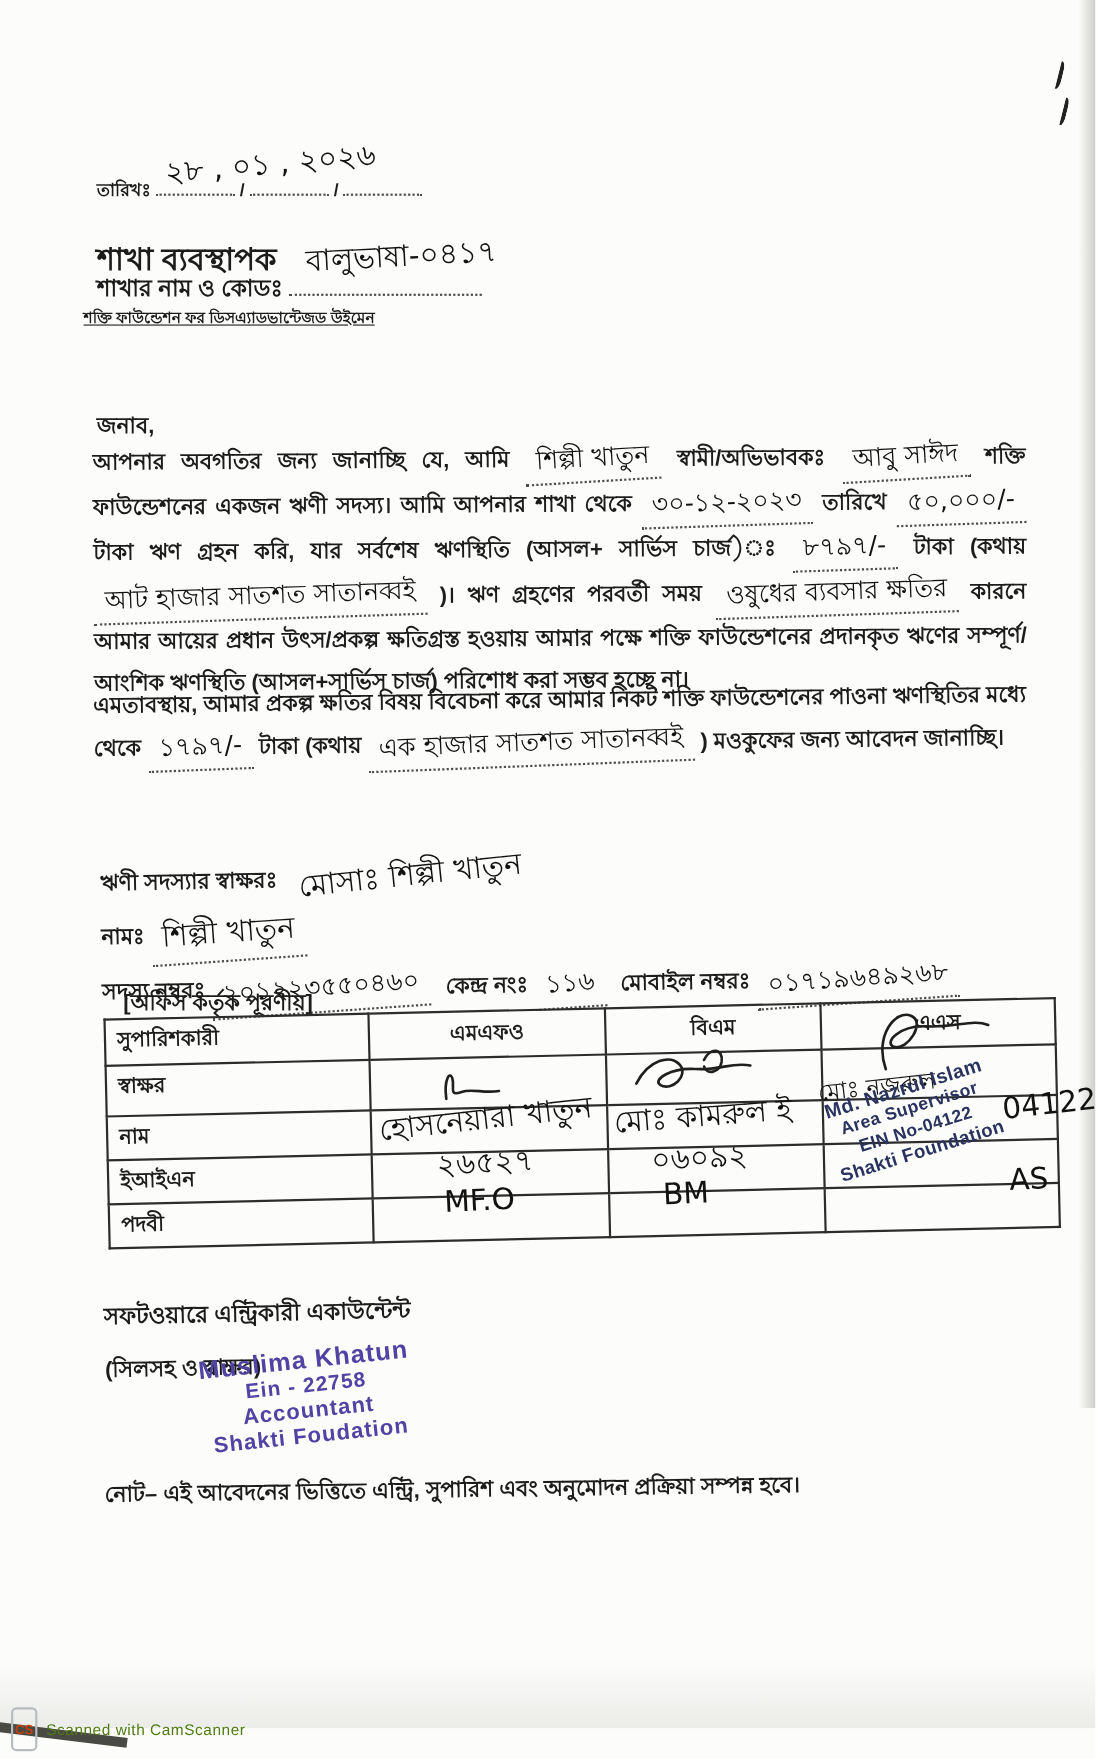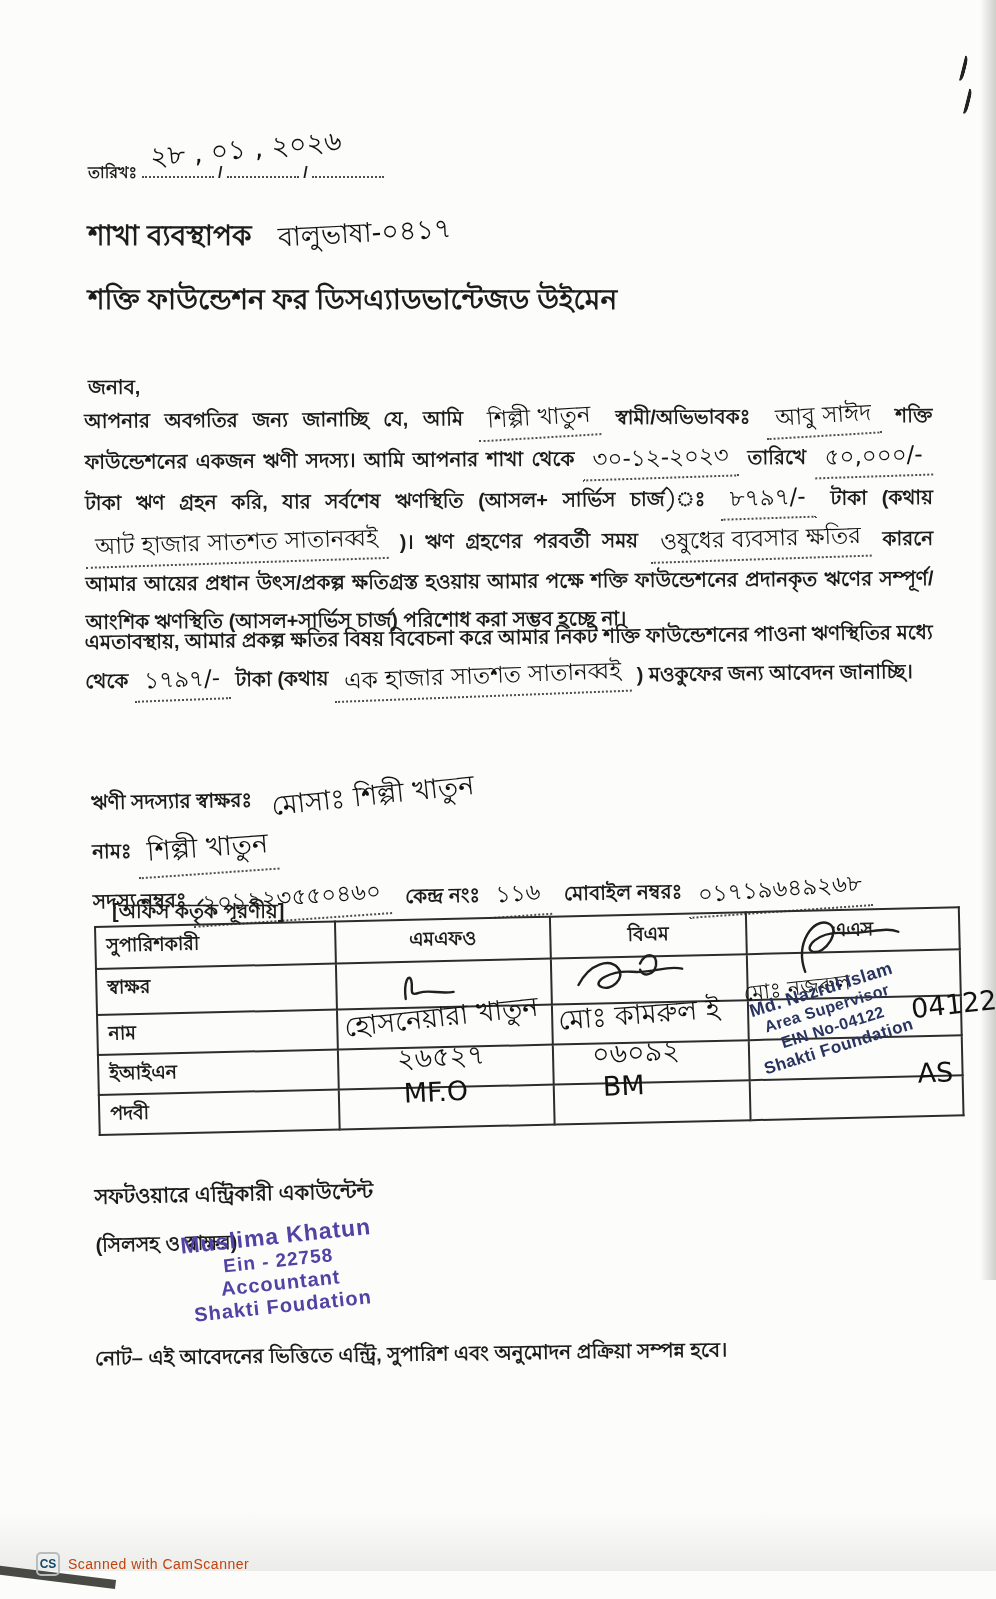--- a/index.html
+++ b/index.html
@@ -51,24 +51,24 @@
   .stamp-navy { color:#29335f; font-weight:800; text-align:center; line-height:20px;
     transform:rotate(-16deg); transform-origin:left top; letter-spacing:.4px; }
   .stamp-purple { color:#5143a3; font-weight:800; text-align:center;
     transform:rotate(-6deg); transform-origin:left top; letter-spacing:1px; }
 
   .sig-svg { position:absolute; overflow:visible; }
   .sig-svg path { fill:none; stroke:#1f1f1f; stroke-width:2.4; stroke-linecap:round; }
 
   
   .cs-foot { position:absolute; left:10px; top:1552px; display:flex; align-items:center; gap:8px; }
-  .cs-badge { width:24px; height:24px; border:2px solid #b7bcc0; border-radius:5px;
-    color:#0c4a6e; font-size:12px; font-weight:700; display:flex; align-items:center;
-    justify-content:center;margin-left:26px; }
-  .cs-text { color:#c2410c; font-size:14px; letter-spacing:.5px; }
+  .cs-badge { width:24px; height:40px; border:2px solid #b7bcc0; border-radius:5px;
+    color:#c2410c; font-size:12px; font-weight:700; display:flex; align-items:center;
+    justify-content:center; }
+  .cs-text { color:#4d7c0f; font-size:14px; letter-spacing:.5px; }
   .dotline { border-bottom:2px dotted #4d4d4d; display:inline-block; }
 </style>
 </head>
 <body>
 
 <div class="page">
 
   <div class="edge-shadow"></div>
   <div class="bottom-shade"></div>
   <div class="corner-sliver"></div>
@@ -79,22 +79,26 @@
     <span class="pr">তারিখঃ</span>
     <span class="dotline" style="width:72px;"></span>
     <span class="pr">/</span>
     <span class="dotline" style="width:72px;"></span>
     <span class="pr">/</span>
     <span class="dotline" style="width:72px;"></span>
   </div>
   <div class="block hw big tilt-2" style="left:150px; top:128px;">২৮ , ০১ , ২০২৬</div>
 
   <div class="block pr" style="left:88px; top:214px; font-size:28px;">শাখা ব্যবস্থাপক</div>
+  <div class="block" style="left:88px; top:246px; font-size:21px;">
+    <span class="pr">শাখার নাম ও কোডঃ</span>
+    <span class="dotline" style="width:175px;"></span>
+  </div>
   <div class="block hw big tilt-1" style="left:278px; top:212px;">বালুভাষা-০৪১৭</div>
-  <div class="block pr" style="left:88px; top:278px; font-size:28px;">শক্তি ফাউন্ডেশন ফর ডিসএ্যাডভান্টেজড উইমেন</div>
+  <div class="block pr" style="left:76px; top:278px; font-size:14px;text-decoration:underline;">শক্তি ফাউন্ডেশন ফর ডিসএ্যাডভান্টেজড উইমেন</div>
 
 
   <div class="block pr" style="left:88px; top:372px; font-size:20px;">জনাব,</div>
 
   <div class="block para" style="left:85px; top:398px; transform:rotate(-0.4deg);">
     <span class="pr">আপনার অবগতির জন্য জানাচ্ছি যে, আমি</span>
     <span class="hw med tilt-1 fill">শিল্পী খাতুন</span>
     <span class="pr">স্বামী/অভিভাবকঃ</span>
     <span class="hw med tilt-1 fill">আবু সাঈদ</span>
     <span class="pr">শক্তি ফাউন্ডেশনের একজন ঋণী সদস্য। আমি আপনার শাখা থেকে</span>

